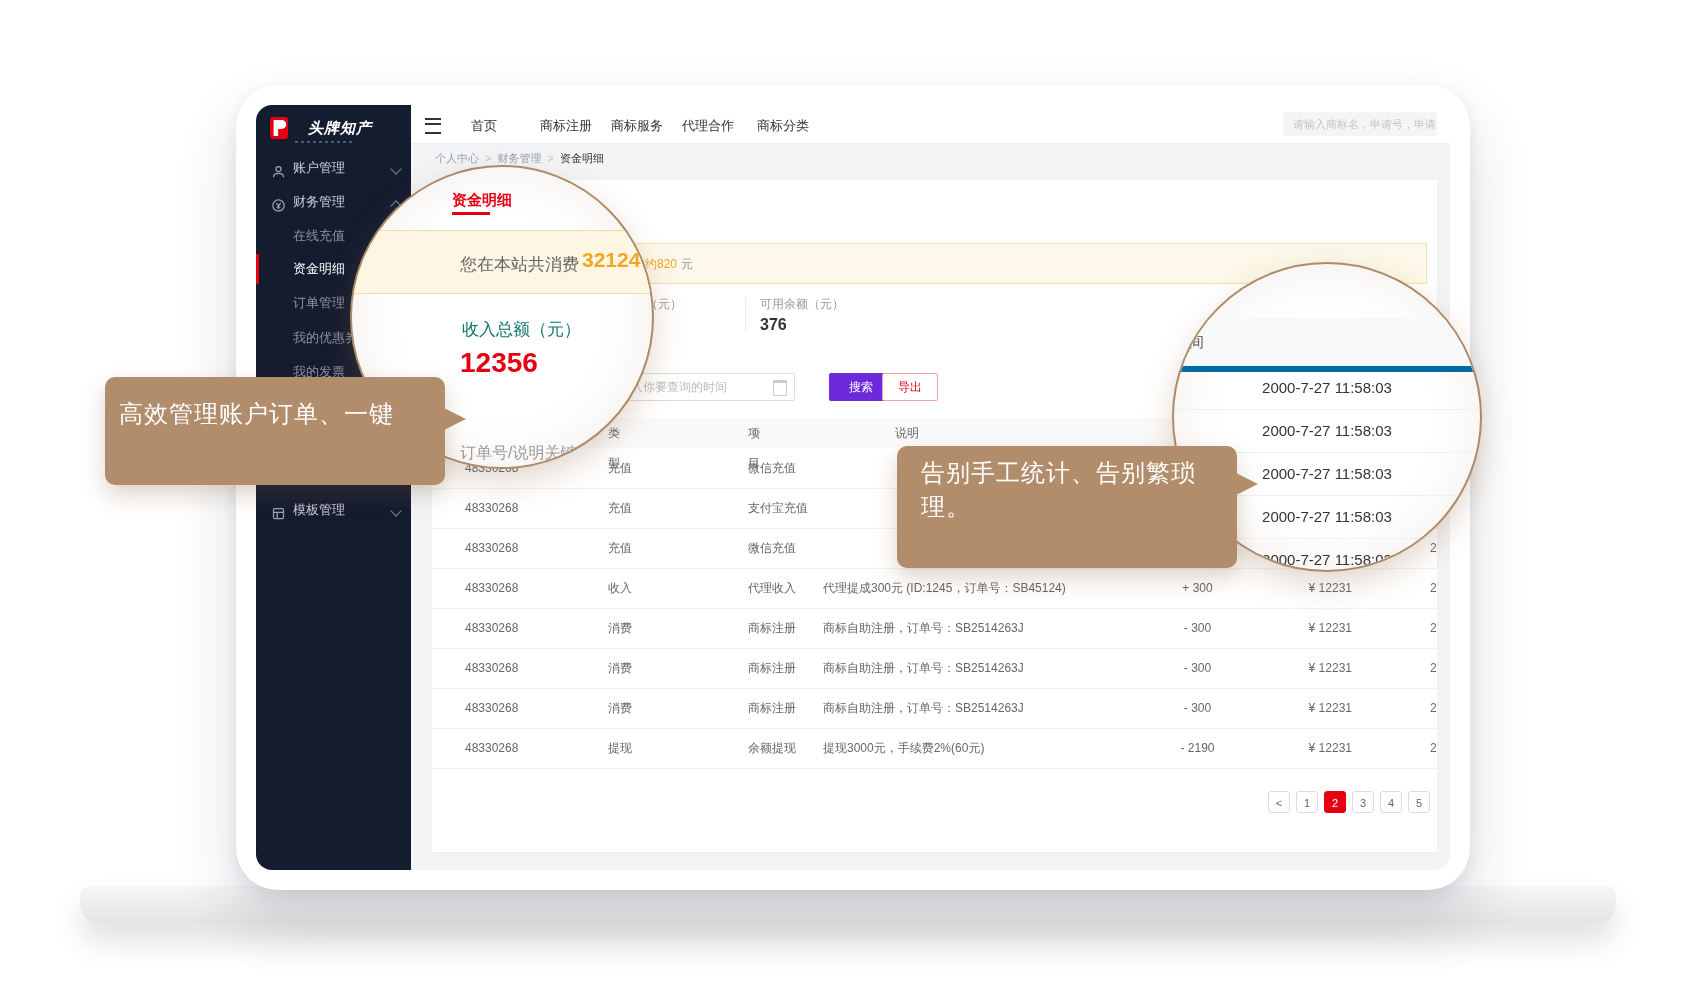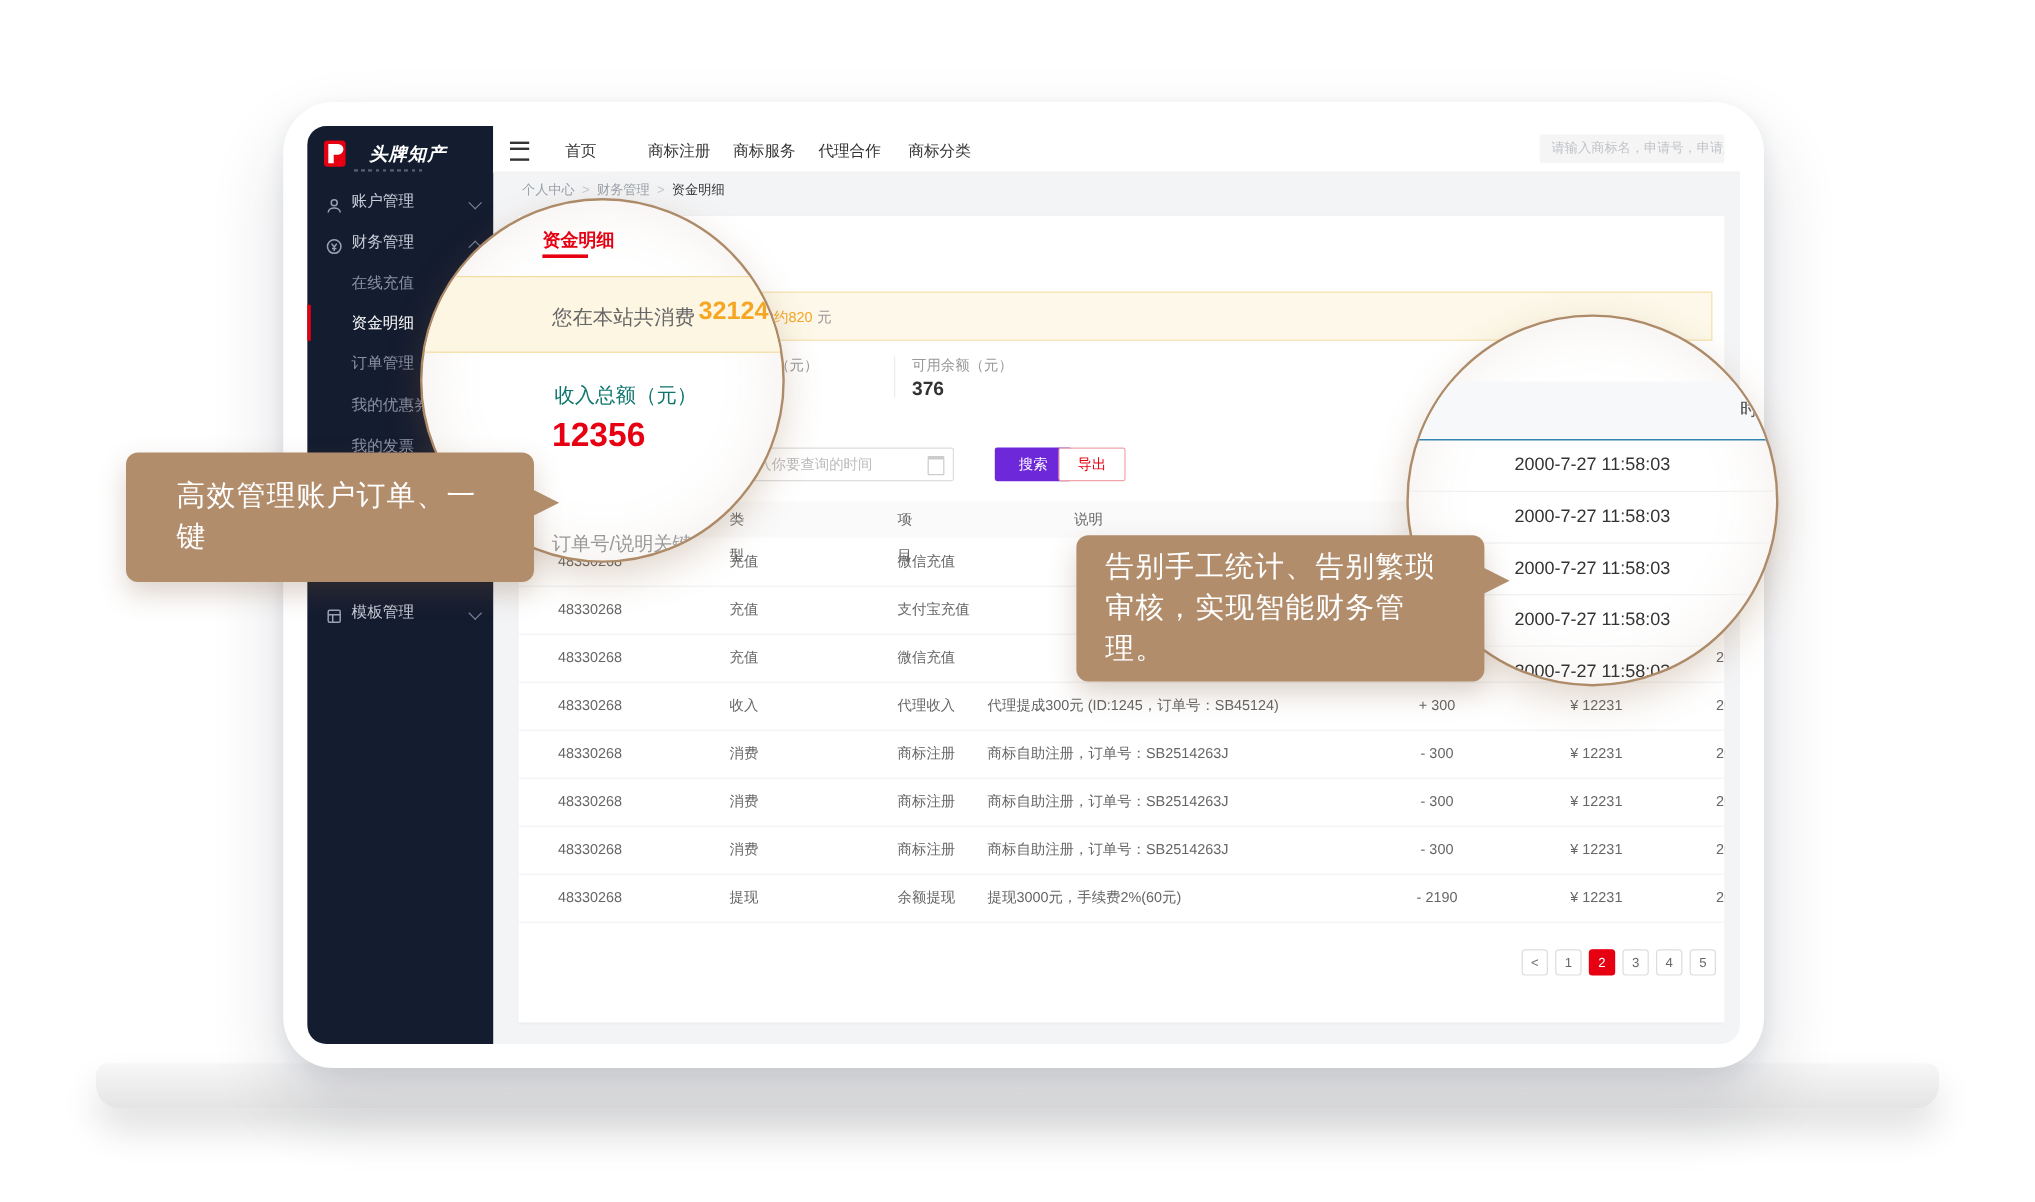--- a/index.html
+++ b/index.html
@@ -72,22 +72,22 @@
   .c-bal{left:846px;width:74px;text-align:right}
   .c-time{left:998px}
   .pager{top:611px;width:22px;height:22px;line-height:22px;text-align:center;border:1px solid #ddd;
          border-radius:3px;font-size:11px;color:#666;background:#fff;cursor:pointer;box-sizing:border-box}
   .pager.active{background:#e60012;border-color:#e60012;color:#fff}
   
   .lens{border-radius:50%;background:#fff;border:2px solid #ad8a68;overflow:hidden;z-index:5;
         box-shadow:0 12px 30px rgba(140,100,60,.25), inset 0 0 50px rgba(173,138,104,.14)}
   .lens-left{left:350px;top:165px;width:300px;height:300px}
   .lens-right{left:1172px;top:262px;width:306px;height:306px}
-  .ltime-band{left:0;top:54px;width:306px;height:48px;background:#f7f8f9;border-bottom:1px solid #0369a1;
-              text-align:right;line-height:48px;font-size:15px;color:#555}
+  .ltime-band{left:0;top:54px;width:306px;height:48px;background:#f7f8f9;border-bottom:6px solid #0369a1;
+              text-align:left;line-height:48px;font-size:15px;color:#555}
   .ltime-row{left:0;width:306px;height:43px;line-height:43px;text-align:center;font-size:15px;color:#333;
              border-bottom:1px solid #f0f0f1}
   
   .callout{background:#b18d6c;border-radius:10px;color:#fff;z-index:6;
            box-shadow:0 10px 22px rgba(120,85,50,.25)}
   .callout .ln{font-size:24px;line-height:34px;font-weight:500;letter-spacing:1px}
   .arrow-r{position:absolute;right:-21px;width:0;height:0;border-top:11px solid transparent;
            border-bottom:11px solid transparent;border-left:22px solid #b18d6c}
 </style>
 </head>
@@ -299,23 +299,22 @@
 
 <div class="abs lens lens-right">
   <div class="abs ltime-band">时间</div>
   <div class="abs ltime-row" style="top:102px">2000-7-27 11:58:03</div>
   <div class="abs ltime-row" style="top:145px">2000-7-27 11:58:03</div>
   <div class="abs ltime-row" style="top:188px">2000-7-27 11:58:03</div>
   <div class="abs ltime-row" style="top:231px">2000-7-27 11:58:03</div>
   <div class="abs ltime-row" style="top:274px;border-bottom:none">2000-7-27 11:58:03</div>
 </div>
 
-<div class="abs callout" style="left:105px;top:377px;width:340px;height:108px;padding:20px 42px;box-sizing:border-box">
+<div class="abs callout" style="left:105px;top:377px;width:340px;height:108px;padding:20px 14px;box-sizing:border-box">
   <div class="ln">高效管理账户订单、一键</div>
   <span class="arrow-r" style="top:31px"></span>
 </div>
 
 <div class="abs callout" style="left:897px;top:446px;width:340px;height:122px;padding:10px 24px;box-sizing:border-box">
   <div class="ln">告别手工统计、告别繁琐</div>
-  <div class="ln">审核，实现智能财务管</div>
   <div class="ln">理。</div>
   <span class="arrow-r" style="top:27px"></span>
 </div>
 
 </body></html>

